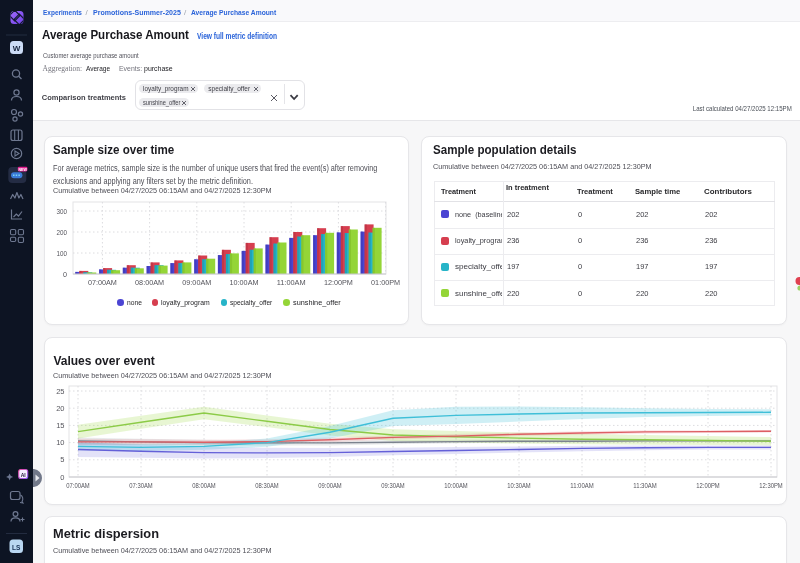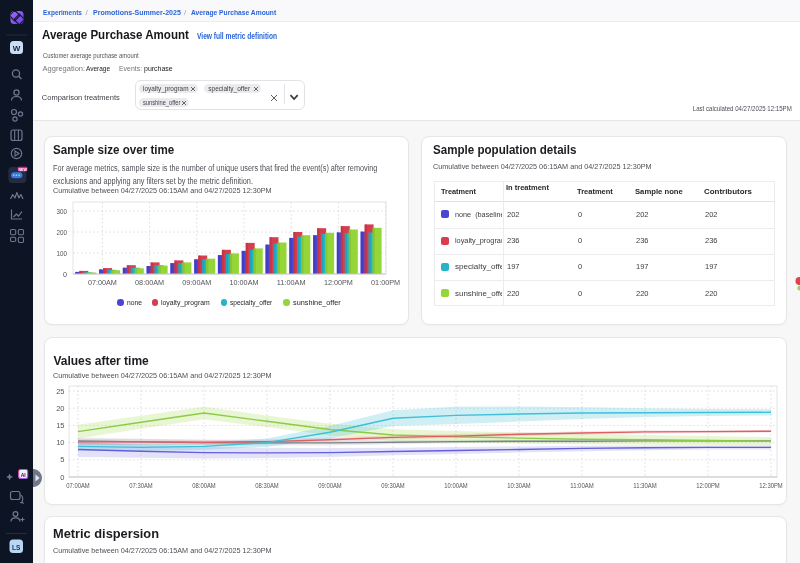--- a/index.html
+++ b/index.html
@@ -9,25 +9,25 @@
 <div style="position:absolute;left:33px;top:0;width:767px;height:121px;background:#fff;border-bottom:1px solid #e6e6e9;"></div>
     <div style="position:absolute;left:33px;top:0;width:767px;height:22px;background:#f9f9fb;border-bottom:1px solid #ededf0;"></div>
     <div style="position:absolute;top:7.8px;font-size:8px;font-weight:700;color:#2a63d9;white-space:nowrap;line-height:9.6px;left:43.3px;transform:scaleX(0.810);transform-origin:0 0;">Experiments</div>
     <div style="position:absolute;top:7.8px;font-size:8px;font-weight:400;color:#9ca1ab;white-space:nowrap;line-height:9.6px;left:85.6px;">/</div>
     <div style="position:absolute;top:7.8px;font-size:8px;font-weight:700;color:#2a63d9;white-space:nowrap;line-height:9.6px;left:92.8px;transform:scaleX(0.882);transform-origin:0 0;">Promotions-Summer-2025</div>
     <div style="position:absolute;top:7.8px;font-size:8px;font-weight:400;color:#9ca1ab;white-space:nowrap;line-height:9.6px;left:184.0px;">/</div>
     <div style="position:absolute;top:7.8px;font-size:8px;font-weight:700;color:#2a63d9;white-space:nowrap;line-height:9.6px;left:191.1px;transform:scaleX(0.838);transform-origin:0 0;">Average Purchase Amount</div>
     <div style="position:absolute;top:27.2px;font-size:13.5px;font-weight:700;color:#17171c;white-space:nowrap;line-height:16.2px;left:41.8px;transform:scaleX(0.856);transform-origin:0 0;">Average Purchase Amount</div>
     <div style="position:absolute;top:30.6px;font-size:9px;font-weight:700;color:#2a63d9;white-space:nowrap;line-height:10.8px;left:197.0px;transform:scaleX(0.735);transform-origin:0 0;">View full metric definition</div>
     <div style="position:absolute;top:50.6px;font-size:7.5px;font-weight:400;color:#52525b;white-space:nowrap;line-height:9.0px;left:42.6px;transform:scaleX(0.786);transform-origin:0 0;">Customer average purchase amount</div>
-    <div style="position:absolute;top:63.7px;font-size:7.5px;font-weight:400;color:#74747d;white-space:nowrap;line-height:9.0px;left:42.6px;">Aggregation:</div>
+    <div style="position:absolute;top:63.7px;font-size:7.5px;font-weight:400;color:#74747d;white-space:nowrap;line-height:9.0px;left:42.6px;font-family:Liberation Serif, serif;">Aggregation:</div>
     <div style="position:absolute;top:63.7px;font-size:7.5px;font-weight:400;color:#1b1b20;white-space:nowrap;line-height:9.0px;left:86.2px;transform:scaleX(0.867);transform-origin:0 0;">Average</div>
     <div style="position:absolute;top:63.7px;font-size:7.5px;font-weight:400;color:#74747d;white-space:nowrap;line-height:9.0px;left:118.5px;transform:scaleX(0.923);transform-origin:0 0;">Events:</div>
     <div style="position:absolute;top:63.7px;font-size:7.5px;font-weight:400;color:#1b1b20;white-space:nowrap;line-height:9.0px;left:144.3px;transform:scaleX(0.930);transform-origin:0 0;">purchase</div>
-    <div style="position:absolute;top:92.6px;font-size:7.5px;font-weight:400;color:#3f3f46;white-space:nowrap;line-height:9.0px;left:41.8px;">Comparison treatments</div>
+    <div style="position:absolute;top:92.6px;font-size:7.5px;font-weight:700;color:#3f3f46;white-space:nowrap;line-height:9.0px;left:41.8px;">Comparison treatments</div>
     <div style="position:absolute;top:103.9px;font-size:7.5px;font-weight:400;color:#4b5058;white-space:nowrap;line-height:9.0px;right:8.0px;transform:scaleX(0.813);transform-origin:100% 0;">Last calculated 04/27/2025 12:15PM</div>
     <div style="position:absolute;left:134.5px;top:80px;width:170px;height:29.5px;background:#fff;border:1px solid #e2e2e6;border-radius:6px;"></div>
     <div style="position:absolute;left:139.0px;top:84.3px;width:58.5px;height:9px;background:#ebebee;border-radius:5px;"></div>
     <div style="position:absolute;left:143.0px;top:85.3px;font-size:6.5px;line-height:7px;color:#3f3f46;white-space:nowrap;transform:scaleX(0.984);transform-origin:0 0;">loyalty_program</div>
     <svg width="6" height="6" style="position:absolute;left:189.5px;top:86.3px">
       <path d="M1 1 l4 4 M5 1 l-4 4" stroke="#55555e" stroke-width="0.9"></path>
     </svg>
     <div style="position:absolute;left:204.3px;top:84.3px;width:56.3px;height:9px;background:#ebebee;border-radius:5px;"></div>
     <div style="position:absolute;left:208.3px;top:85.3px;font-size:6.5px;line-height:7px;color:#3f3f46;white-space:nowrap;transform:scaleX(1.000);transform-origin:0 0;">specialty_offer</div>
     <svg width="6" height="6" style="position:absolute;left:252.60000000000002px;top:86.3px">
@@ -44,32 +44,32 @@
     <div style="position:absolute;left:284px;top:84px;width:1px;height:20px;background:#e4e4e8;"></div>
     <svg width="10" height="8" style="position:absolute;left:289px;top:94px">
       <path d="M1.5 1.2 l3.6 3.8 3.6-3.8" fill="none" stroke="#3a3a42" stroke-width="1.8"></path>
     </svg>
 <div style="position:absolute;background:#fff;border:1px solid #e6e6e9;border-radius:8px;box-shadow:0 1px 2px rgba(0,0,0,0.03);left:44px;top:136px;width:365px;height:189px;"></div>
     <div style="position:absolute;background:#fff;border:1px solid #e6e6e9;border-radius:8px;box-shadow:0 1px 2px rgba(0,0,0,0.03);left:421px;top:136px;width:366px;height:189px;"></div>
     <div style="position:absolute;background:#fff;border:1px solid #e6e6e9;border-radius:8px;box-shadow:0 1px 2px rgba(0,0,0,0.03);left:44px;top:337px;width:743px;height:168px;"></div>
     <div style="position:absolute;background:#fff;border:1px solid #e6e6e9;border-radius:8px;box-shadow:0 1px 2px rgba(0,0,0,0.03);left:44px;top:516px;width:743px;height:80px;"></div>
     <div style="position:absolute;top:143.4px;font-size:12px;font-weight:700;color:#1b1b20;white-space:nowrap;line-height:14.4px;left:53.4px;transform:scaleX(0.967);transform-origin:0 0;">Sample size over time</div>
     <div style="position:absolute;top:143.4px;font-size:12px;font-weight:700;color:#1b1b20;white-space:nowrap;line-height:14.4px;left:433.3px;transform:scaleX(0.965);transform-origin:0 0;">Sample population details</div>
-    <div style="position:absolute;top:354.3px;font-size:12px;font-weight:700;color:#1b1b20;white-space:nowrap;line-height:14.4px;left:53.4px;">Values after time</div>
+    <div style="position:absolute;top:354.3px;font-size:12px;font-weight:700;color:#1b1b20;white-space:nowrap;line-height:14.4px;left:53.4px;">Values over event</div>
     <div style="position:absolute;top:527.0px;font-size:12px;font-weight:700;color:#1b1b20;white-space:nowrap;line-height:14.4px;left:53.4px;transform:scaleX(1.067);transform-origin:0 0;">Metric dispersion</div>
     <div style="position:absolute;top:186.0px;font-size:8px;font-weight:400;color:#4e4e56;white-space:nowrap;line-height:9.6px;left:53.4px;transform:scaleX(0.907);transform-origin:0 0;">Cumulative between 04/27/2025 06:15AM and 04/27/2025 12:30PM</div>
     <div style="position:absolute;top:161.8px;font-size:8px;font-weight:400;color:#4e4e56;white-space:nowrap;line-height:9.6px;left:433.3px;transform:scaleX(0.907);transform-origin:0 0;">Cumulative between 04/27/2025 06:15AM and 04/27/2025 12:30PM</div>
     <div style="position:absolute;top:370.8px;font-size:8px;font-weight:400;color:#4e4e56;white-space:nowrap;line-height:9.6px;left:53.4px;transform:scaleX(0.907);transform-origin:0 0;">Cumulative between 04/27/2025 06:15AM and 04/27/2025 12:30PM</div>
     <div style="position:absolute;top:545.6px;font-size:8px;font-weight:400;color:#4e4e56;white-space:nowrap;line-height:9.6px;left:53.4px;transform:scaleX(0.907);transform-origin:0 0;">Cumulative between 04/27/2025 06:15AM and 04/27/2025 12:30PM</div>
     <div style="position:absolute;top:162.8px;font-size:8.5px;font-weight:400;color:#4e4e56;white-space:nowrap;line-height:10.2px;left:53.4px;transform:scaleX(0.856);transform-origin:0 0;">For average metrics, sample size is the number of unique users that fired the event(s) after removing</div>
     <div style="position:absolute;top:176.0px;font-size:8.5px;font-weight:400;color:#4e4e56;white-space:nowrap;line-height:10.2px;left:53.4px;transform:scaleX(0.860);transform-origin:0 0;">exclusions and applying any filters set by the metric definition.</div>
     <div style="position:absolute;top:187.3px;font-size:7.5px;font-weight:700;color:#27272a;white-space:nowrap;line-height:9.0px;left:441px;transform:scaleX(0.976);transform-origin:0 0;">Treatment</div>
     <div style="position:absolute;top:183px;font-size:7.5px;font-weight:700;color:#27272a;white-space:nowrap;line-height:9.0px;left:506px;">In treatment</div>
     <div style="position:absolute;top:187.3px;font-size:7.5px;font-weight:700;color:#27272a;white-space:nowrap;line-height:9.0px;left:577px;">Treatment</div>
-    <div style="position:absolute;top:187.3px;font-size:7.5px;font-weight:700;color:#27272a;white-space:nowrap;line-height:9.0px;left:635px;transform:scaleX(1.024);transform-origin:0 0;">Sample none</div>
+    <div style="position:absolute;top:187.3px;font-size:7.5px;font-weight:700;color:#27272a;white-space:nowrap;line-height:9.0px;left:635px;transform:scaleX(1.024);transform-origin:0 0;">Sample time</div>
     <div style="position:absolute;top:187.3px;font-size:7.5px;font-weight:700;color:#27272a;white-space:nowrap;line-height:9.0px;left:704px;transform:scaleX(1.057);transform-origin:0 0;">Contributors</div>
     <div style="position:absolute;top:298.3px;font-size:7.5px;font-weight:400;color:#27272a;white-space:nowrap;line-height:9.0px;left:126.7px;transform:scaleX(0.893);transform-origin:0 0;">none</div>
     <div style="position:absolute;top:298.3px;font-size:7.5px;font-weight:400;color:#27272a;white-space:nowrap;line-height:9.0px;left:161.1px;transform:scaleX(0.913);transform-origin:0 0;">loyalty_program</div>
     <div style="position:absolute;top:298.3px;font-size:7.5px;font-weight:400;color:#27272a;white-space:nowrap;line-height:9.0px;left:230.0px;transform:scaleX(0.877);transform-origin:0 0;">specialty_offer</div>
     <div style="position:absolute;top:298.3px;font-size:7.5px;font-weight:400;color:#27272a;white-space:nowrap;line-height:9.0px;left:292.7px;transform:scaleX(0.974);transform-origin:0 0;">sunshine_offer</div>
     <div style="position:absolute;left:117px;top:299.3px;width:6.6px;height:6.6px;border-radius:50%;background:#4b45d3;"></div>
     <div style="position:absolute;left:151.6px;top:299.3px;width:6.6px;height:6.6px;border-radius:50%;background:#d63e4f;"></div>
     <div style="position:absolute;left:220.6px;top:299.3px;width:6.6px;height:6.6px;border-radius:50%;background:#27b4c8;"></div>
     <div style="position:absolute;left:283.3px;top:299.3px;width:6.6px;height:6.6px;border-radius:50%;background:#94d537;"></div>
     <div style="position:absolute;left:434px;top:181.4px;width:341px;height:124.6px;border:1px solid #ececef;"></div>

